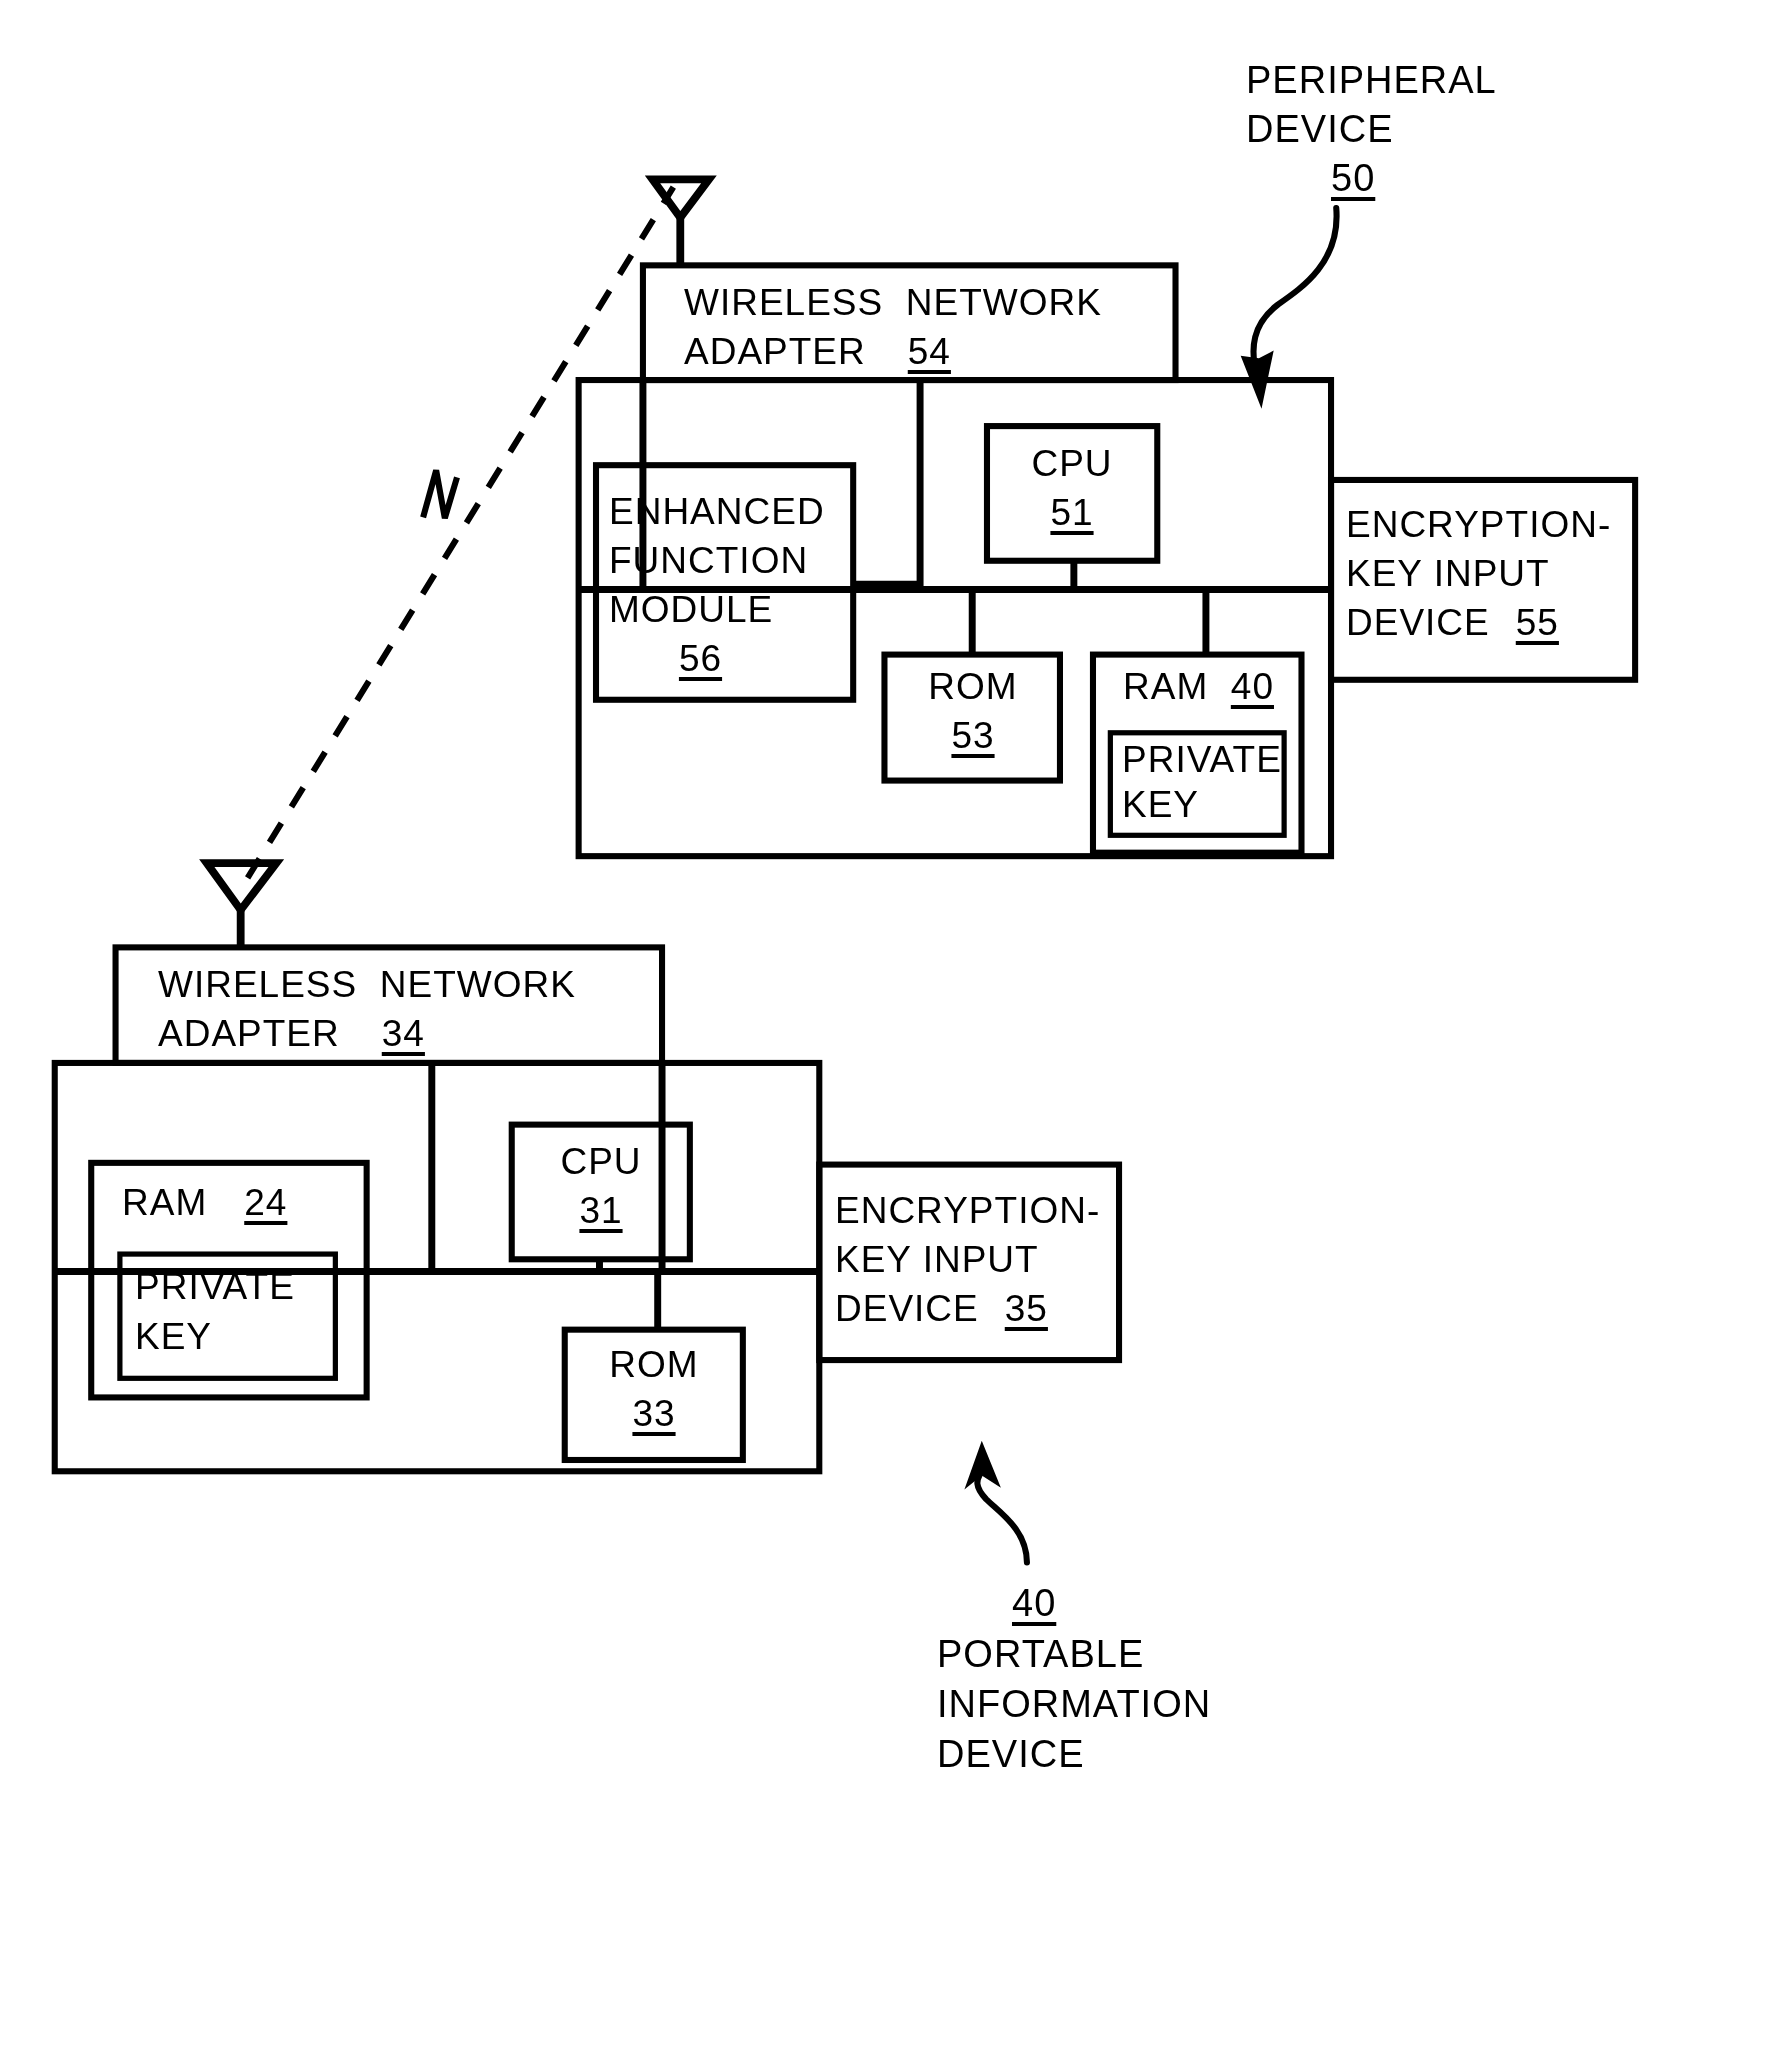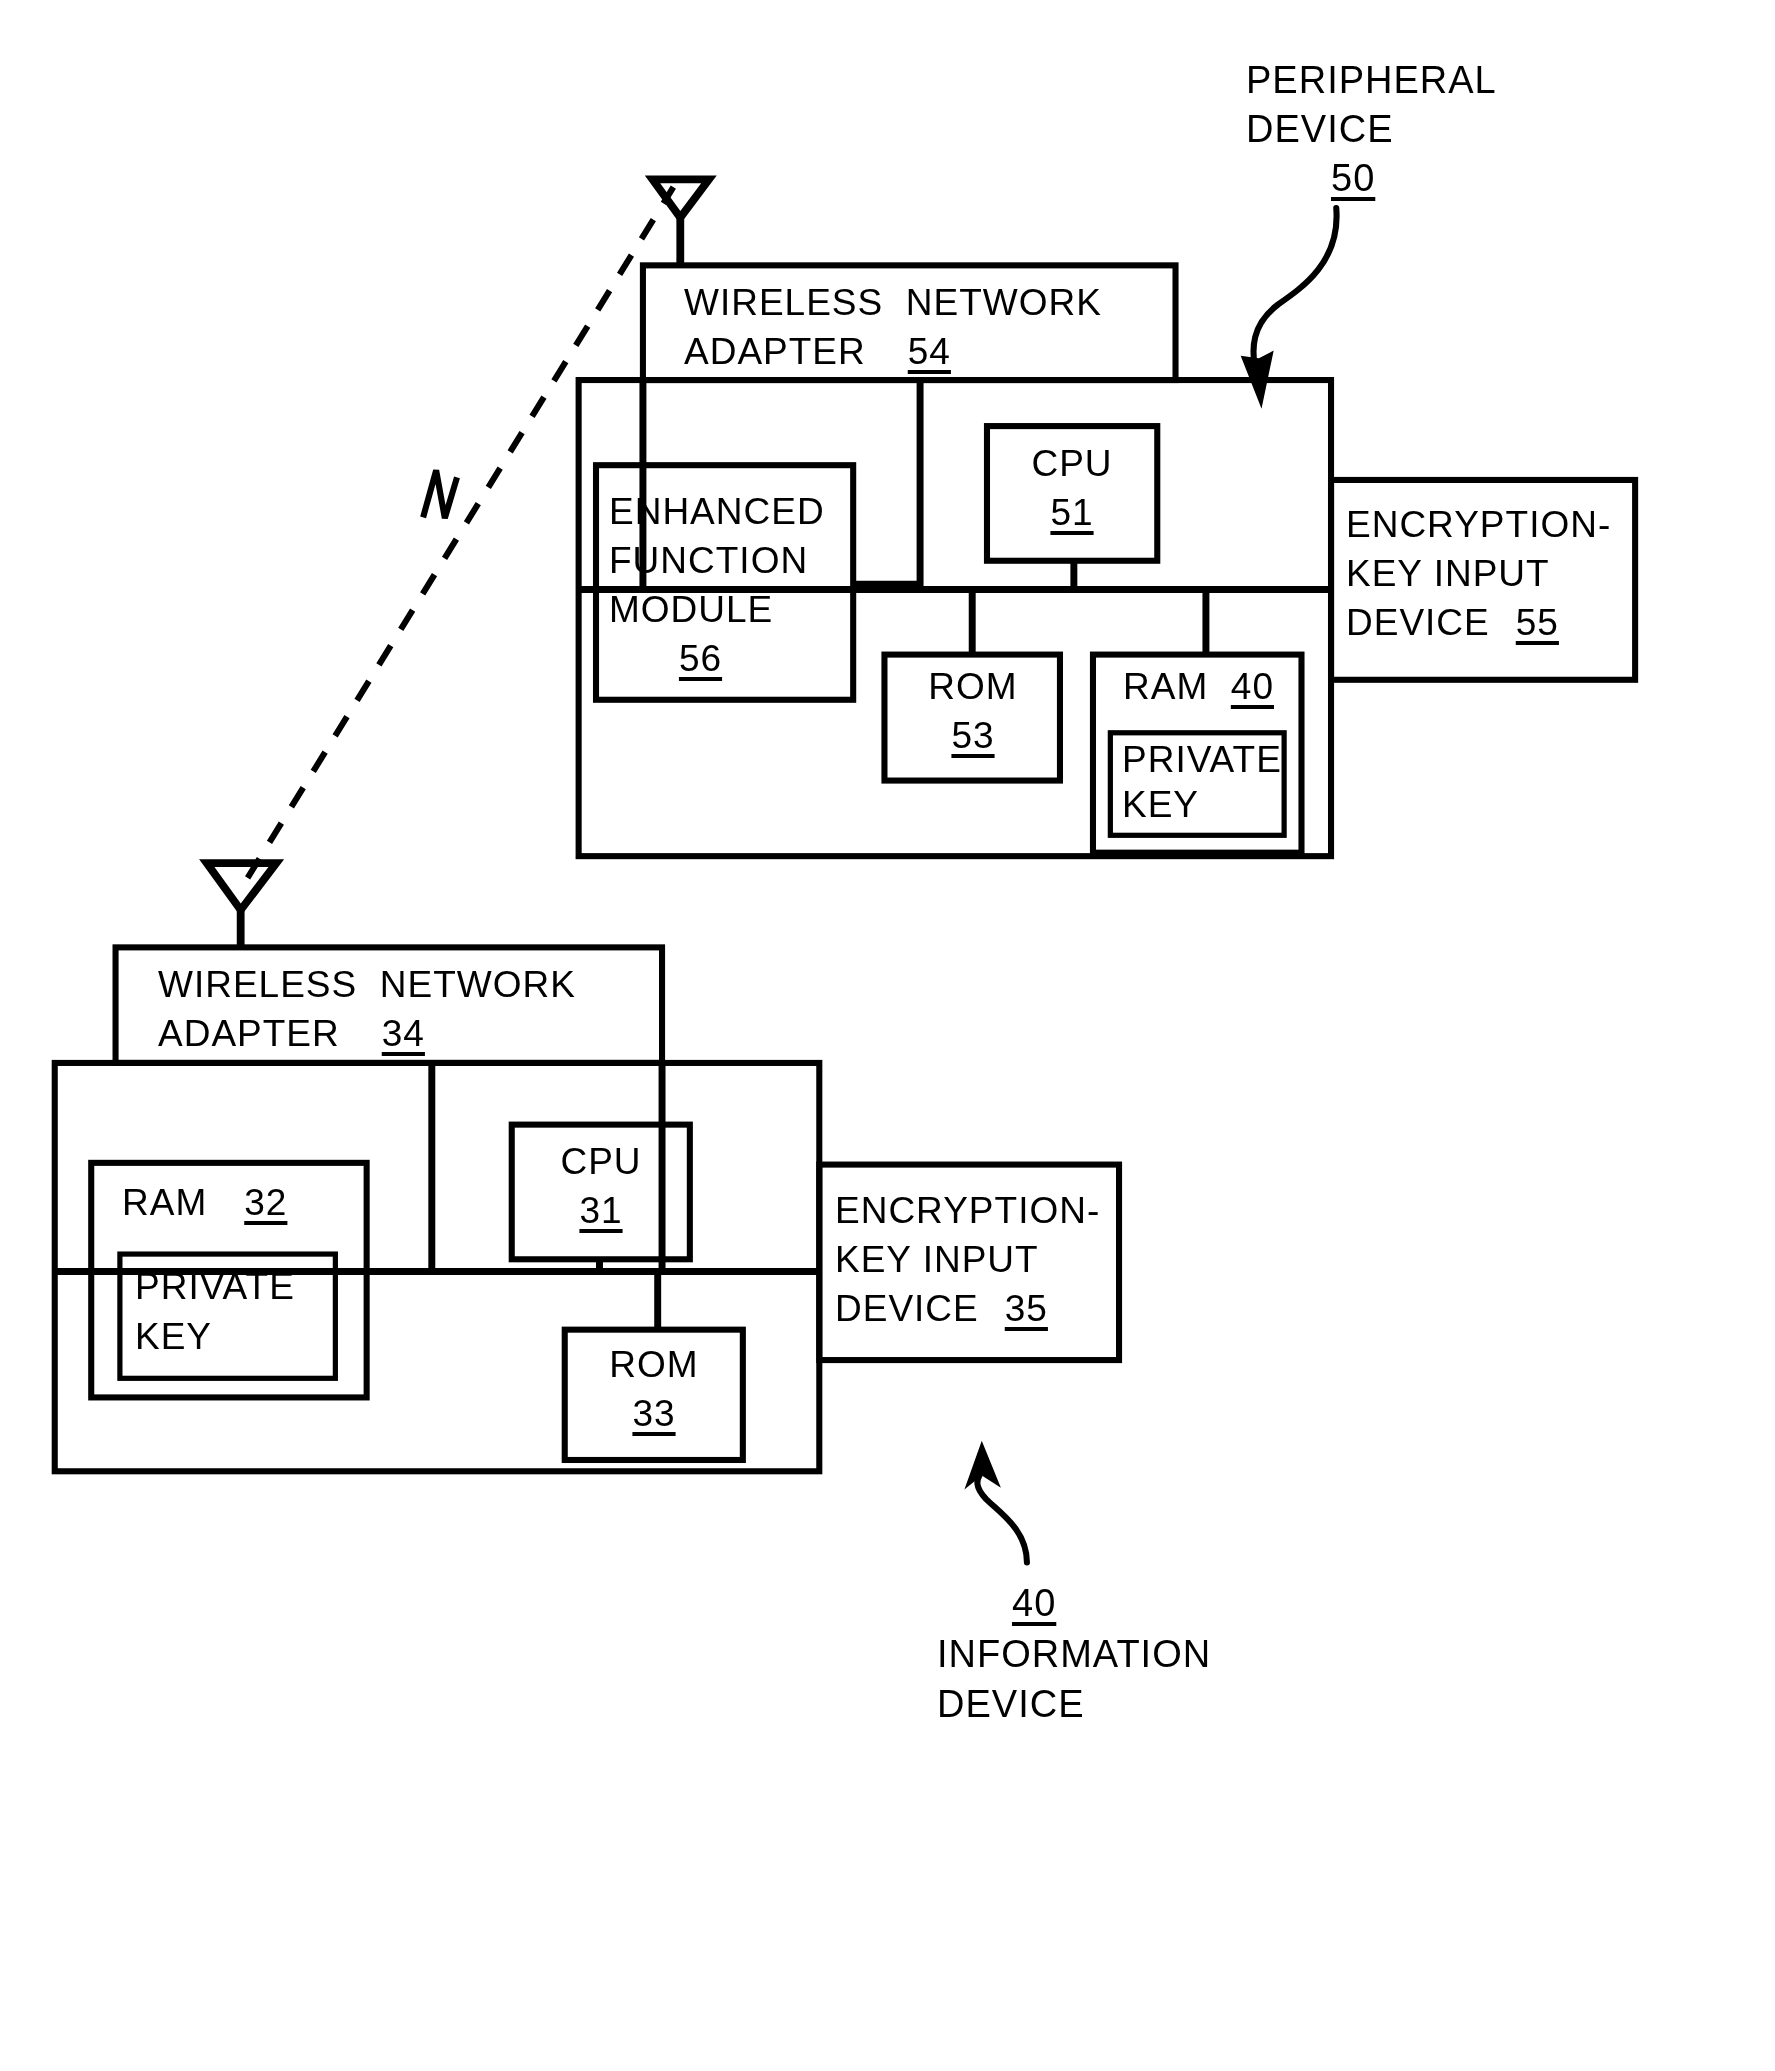--- a/index.html
+++ b/index.html
@@ -224,21 +224,21 @@
     <div class="lbl" style="line-height:49px;">WIRELESS  NETWORK</div>
     <div style="line-height:49px; display:flex; align-items:baseline;">
       <span class="lbl">ADAPTER</span>
       <span class="lbl num" style="margin-left:42px;">34</span>
     </div>
   </div>
 
   <div style="position:absolute; left:122px; top:1178px; width:222px;
               display:flex; align-items:baseline; line-height:49px;">
     <span class="lbl">RAM</span>
-    <span class="lbl num" style="margin-left:37px;">32</span>
+    <span class="lbl num" style="margin-left:37px;">24</span>
   </div>
 
   <div style="position:absolute; left:135px; top:1262px; width:200px;">
     <div class="lbl" style="line-height:50px;">PRIVATE</div>
     <div class="lbl" style="line-height:50px;">KEY</div>
   </div>
 
   <div style="position:absolute; left:512px; top:1137px; width:178px; text-align:center;">
     <div class="lbl" style="line-height:49px;">CPU</div>
     <div class="lbl num" style="line-height:49px;">31</div>
@@ -253,18 +253,19 @@
     <div class="lbl" style="line-height:49px;">ENCRYPTION-</div>
     <div class="lbl" style="line-height:49px;">KEY INPUT</div>
     <div style="line-height:49px; display:flex; align-items:baseline;">
       <span class="lbl">DEVICE</span>
       <span class="lbl num" style="margin-left:26px;">35</span>
     </div>
   </div>
 
   <div style="position:absolute; left:937px; top:1577px; width:365px;">
     <div class="lbl lbl-outer num" style="line-height:52px; margin-left:75px;">40</div>
+    <div class="lbl lbl-outer" style="line-height:50px;">PORTABLE</div>
     <div class="lbl lbl-outer" style="line-height:50px;">INFORMATION</div>
     <div class="lbl lbl-outer" style="line-height:50px;">DEVICE</div>
   </div>
 
 </div>
 
 
 </body></html>

